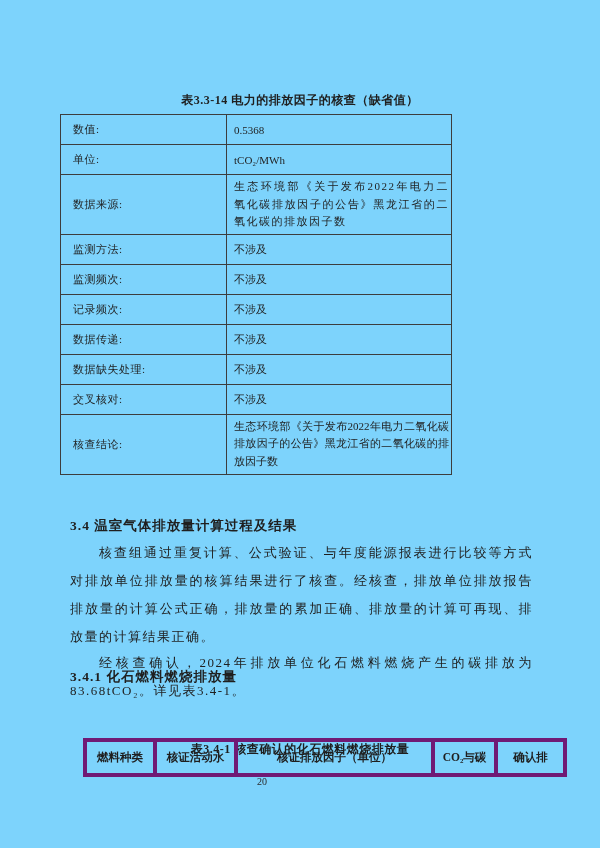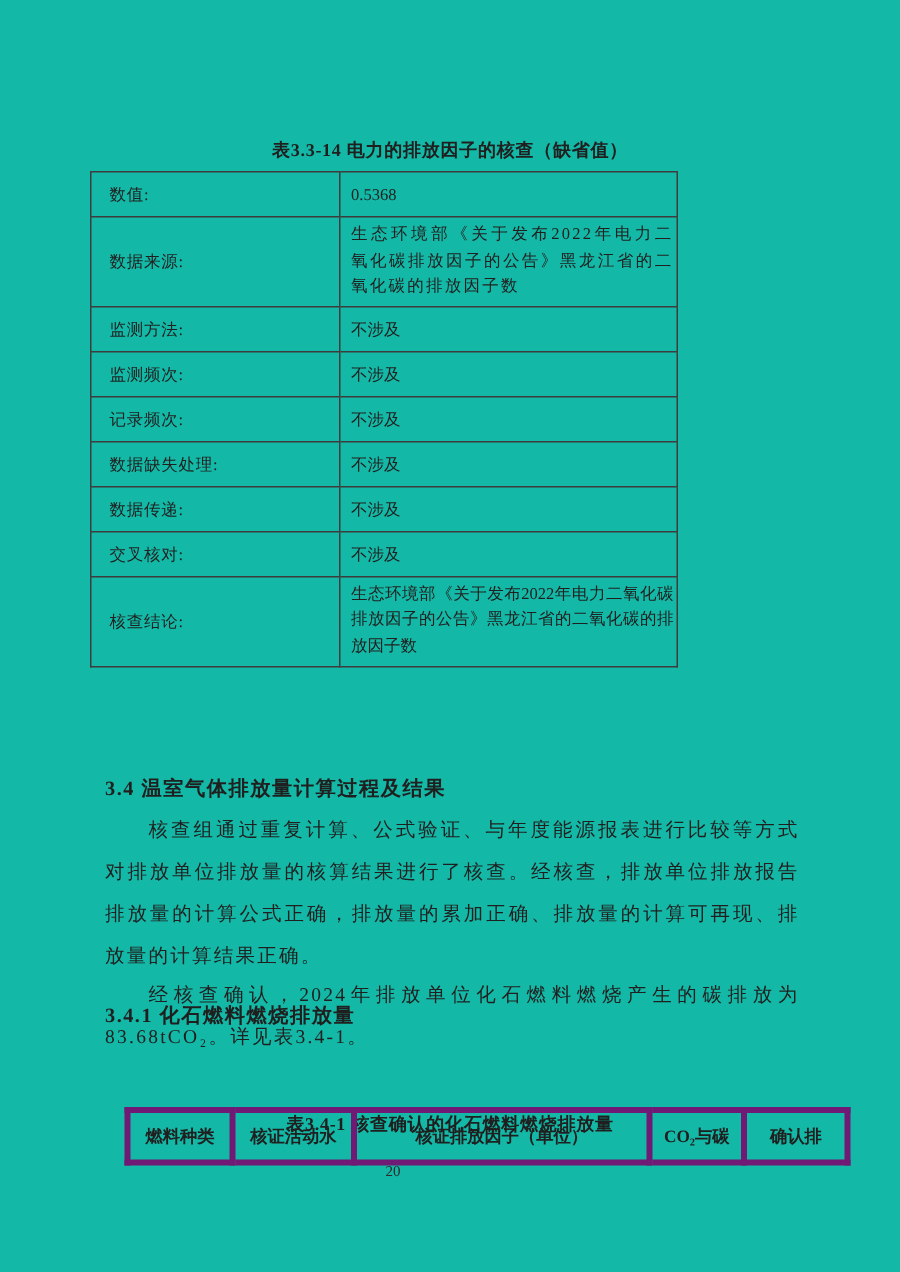--- a/index.html
+++ b/index.html
@@ -1,20 +1,20 @@
 <!DOCTYPE html>
 <html><head>
 <meta charset="utf-8">
 <style>
   html, body { margin: 0; padding: 0; background: #ffffff; }
   .page {
     position: relative;
     width: 600px;
     height: 848px;
-    background: #14b8a6;
+    background: #7dd3fc;
     overflow: hidden;
     font-family: "Liberation Serif", "DejaVu Serif", serif;
     color: #1f1f1f;
   }
 
   .tbl-caption {
     position: absolute;
     left: 0;
     width: 600px;
     text-align: center;
@@ -123,42 +123,46 @@
 <div class="page">
 
   <div id="cap1" class="tbl-caption">表3.3-14 电力的排放因子的核查（缺省值）</div>
 
   <table id="table1">
     <tbody>
       <tr class="rs">
         <td class="lbl">数值:</td>
         <td class="val">0.5368</td>
       </tr>
+      <tr class="rs">
+        <td class="lbl">单位:</td>
+        <td class="val">tCO₂/MWh</td>
+      </tr>
       <tr class="rm">
         <td class="lbl">数据来源:</td>
         <td class="val val-long spread">生态环境部《关于发布2022年电力二氧化碳排放因子的公告》黑龙江省的二氧化碳的排放因子数</td>
       </tr>
       <tr class="rs">
         <td class="lbl">监测方法:</td>
         <td class="val">不涉及</td>
       </tr>
       <tr class="rs">
         <td class="lbl">监测频次:</td>
         <td class="val">不涉及</td>
       </tr>
       <tr class="rs">
         <td class="lbl">记录频次:</td>
         <td class="val">不涉及</td>
       </tr>
       <tr class="rs">
-        <td class="lbl">数据缺失处理:</td>
+        <td class="lbl">数据传递:</td>
         <td class="val">不涉及</td>
       </tr>
       <tr class="rs">
-        <td class="lbl">数据传递:</td>
+        <td class="lbl">数据缺失处理:</td>
         <td class="val">不涉及</td>
       </tr>
       <tr class="rs">
         <td class="lbl">交叉核对:</td>
         <td class="val">不涉及</td>
       </tr>
       <tr class="rm">
         <td class="lbl">核查结论:</td>
         <td class="val val-long">生态环境部《关于发布2022年电力二氧化碳排放因子的公告》黑龙江省的二氧化碳的排放因子数</td>
       </tr>

